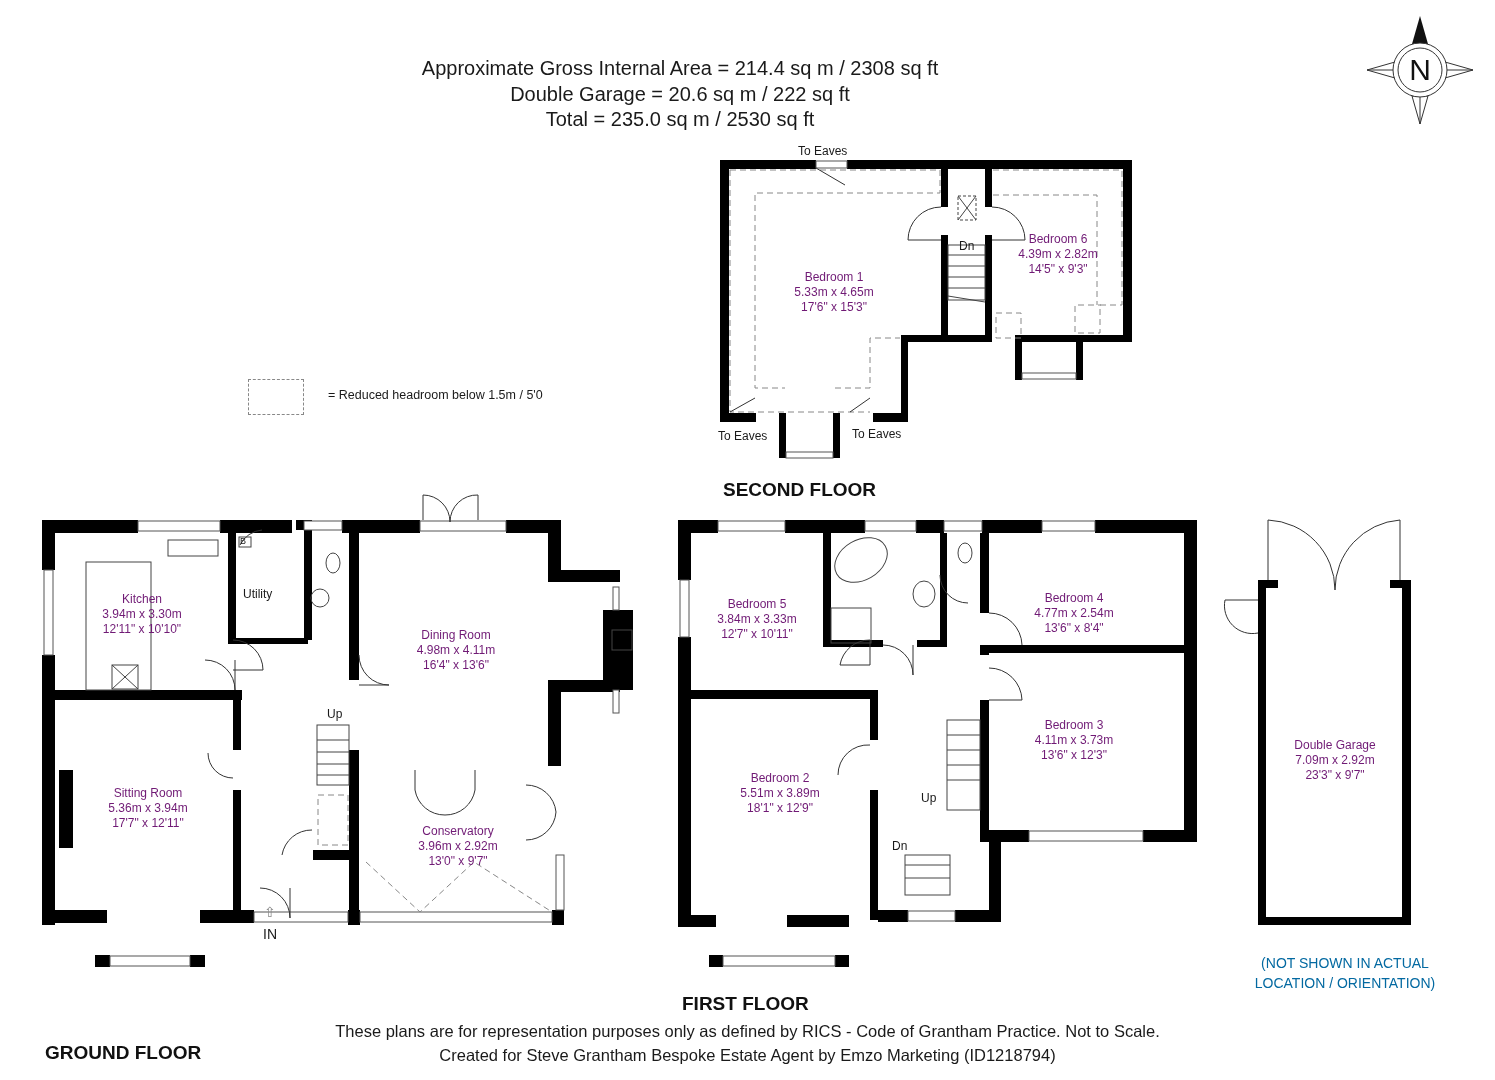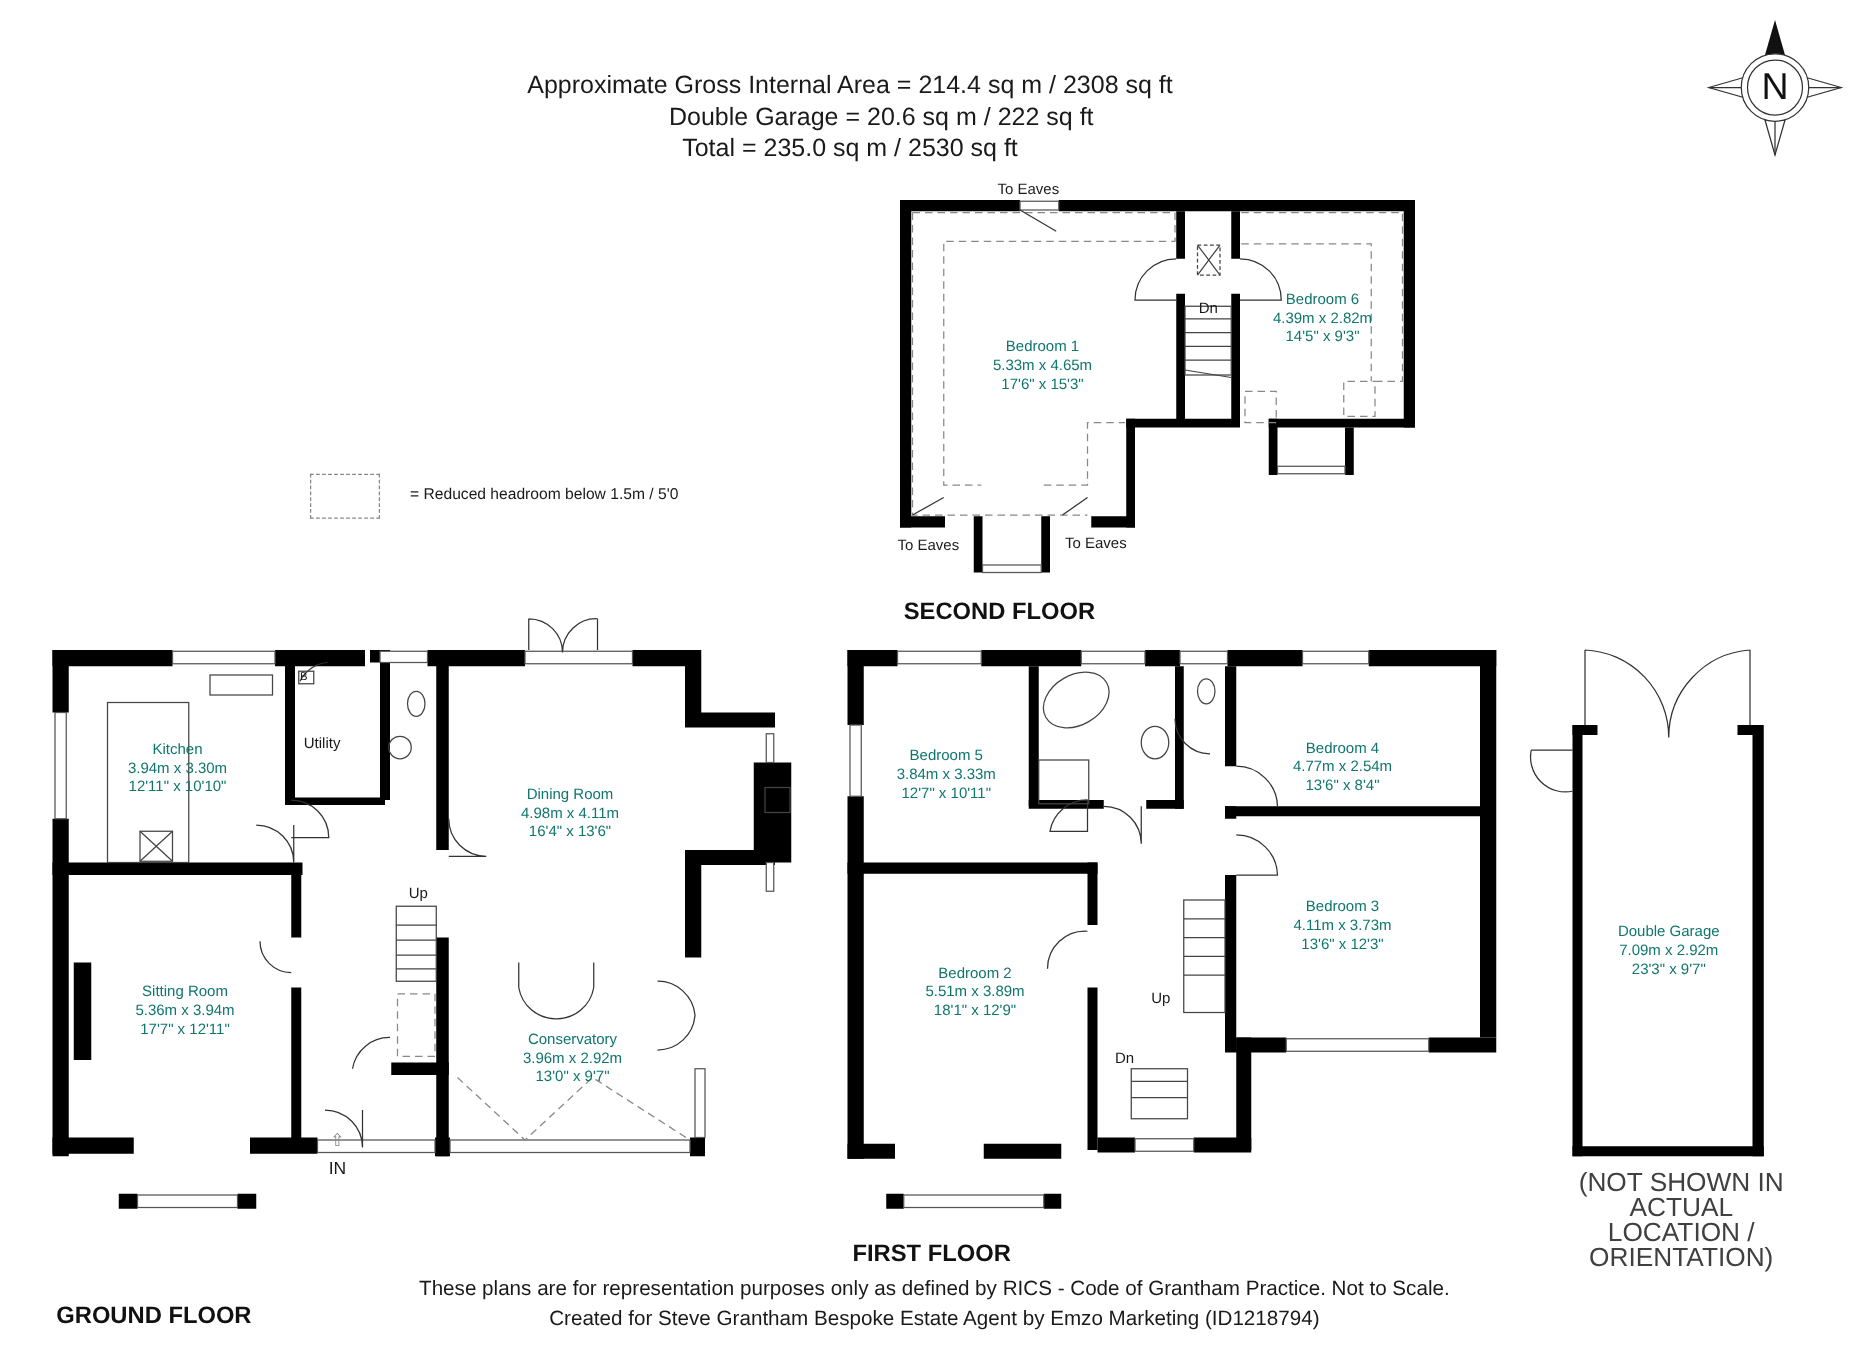--- a/index.html
+++ b/index.html
@@ -1,31 +1,31 @@
 <!DOCTYPE html>
 <html><head>
 <meta charset="utf-8">
 <style>
   html, body { margin:0; padding:0; background:#ffffff; }
   body { width:1495px; height:1080px; position:relative; overflow:hidden; font-family:"Liberation Sans", sans-serif; color:#111; }
   .abs { position:absolute; }
   .hdr { position:absolute; left:0; width:1360px; text-align:center; font-size:20px; line-height:24px; color:#1a1a1a; }
   .floor-title { position:absolute; font-weight:bold; font-size:19px; color:#111; }
-  .room { position:absolute; text-align:center; font-size:12px; line-height:15px; color:#0f766e; transform:translateX(-50%); white-space:nowrap; }
+  .room { position:absolute; text-align:center; font-size:12px; line-height:15px; color:#701a75; transform:translateX(-50%); white-space:nowrap; }
   .small { position:absolute; font-size:12px; color:#1a1a1a; white-space:nowrap; }
   .foot { position:absolute; left:0; width:1495px; text-align:center; font-size:16.5px; color:#1a1a1a; }
   .legend-box { position:absolute; border:1px dashed #888; }
   svg.plan { position:absolute; left:0; top:0; }
-  .garage-note { position:absolute; text-align:center; font-size:21px; line-height:20px; color:#404040; }
+  .garage-note { position:absolute; text-align:center; font-size:14px; line-height:20px; color:#0369a1;margin-top:16px; }
 </style>
 </head>
 <body>
 
 <div class="hdr" style="top:56px;">Approximate Gross Internal Area = 214.4 sq m / 2308 sq ft</div>
-<div class="hdr" style="top:82px;margin-left:25px;">Double Garage = 20.6 sq m / 222 sq ft</div>
+<div class="hdr" style="top:82px;">Double Garage = 20.6 sq m / 222 sq ft</div>
 <div class="hdr" style="top:107px;text-align:center;">Total = 235.0 sq m / 2530 sq ft</div>
 
 <svg class="abs" style="left:1365px;top:14px;" width="110" height="112" viewBox="0 0 110 112">
   <polygon points="55,2 47,30 63,30" fill="#111"></polygon>
   <polygon points="55,110 47,82 63,82" fill="none" stroke="#333" stroke-width="1"></polygon>
   <line x1="55" y1="82" x2="55" y2="110" stroke="#333" stroke-width="1"></line>
   <polygon points="2,56 30,48 30,64" fill="none" stroke="#333" stroke-width="1"></polygon>
   <line x1="2" y1="56" x2="30" y2="56" stroke="#333"></line>
   <polygon points="108,56 80,48 80,64" fill="none" stroke="#333" stroke-width="1"></polygon>
   <line x1="108" y1="56" x2="80" y2="56" stroke="#333"></line>

